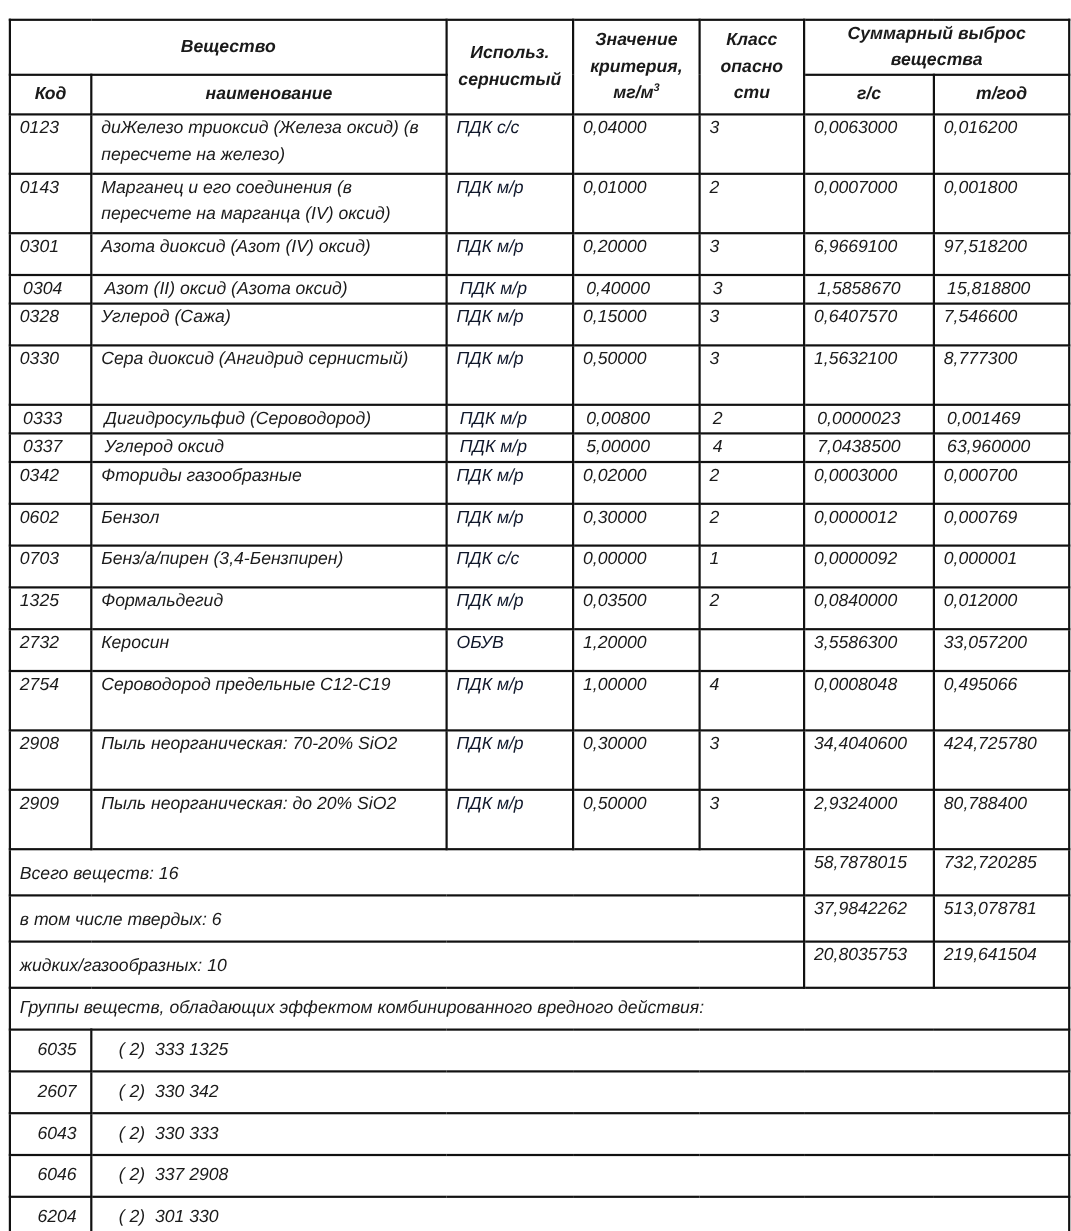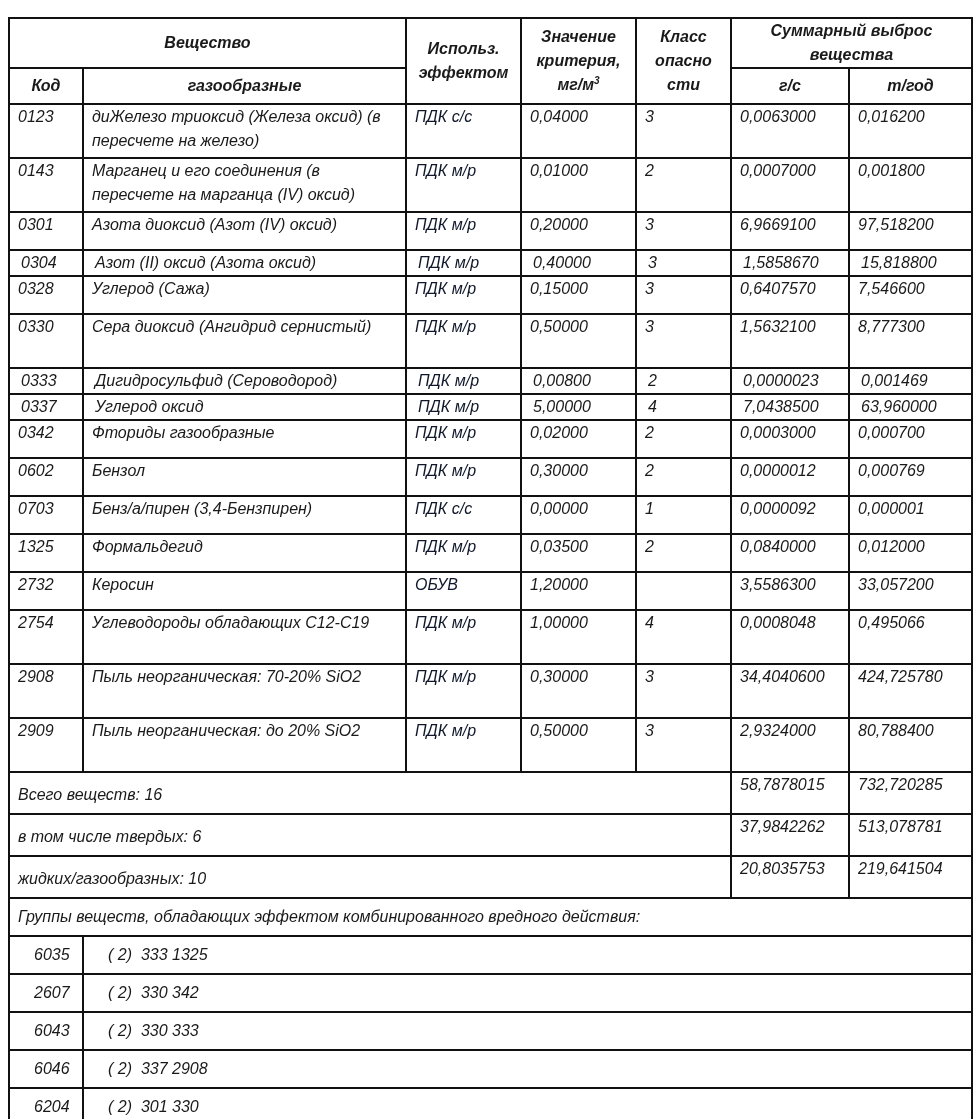--- a/index.html
+++ b/index.html
@@ -63,28 +63,28 @@
     <col style="width:323px">
     <col style="width:115px">
     <col style="width:115px">
     <col style="width:95px">
     <col style="width:118px">
     <col style="width:123px">
   </colgroup>
   <thead>
     <tr>
       <th class="h-top" colspan="2">Вещество</th>
-      <th rowspan="2">Использ. эффектом</th>
+      <th rowspan="2">Использ. сернистый</th>
       <th rowspan="2"><span>Значение критерия, мг/м</span><sup>3</sup></th>
       <th rowspan="2">Класс опасно сти</th>
       <th colspan="2">Суммарный выброс вещества</th>
     </tr>
     <tr>
       <th class="h-sub">Код</th>
-      <th class="h-sub">газообразные</th>
+      <th class="h-sub">наименование</th>
       <th class="h-sub">г/с</th>
       <th class="h-sub">т/год</th>
     </tr>
   </thead>
   <tbody>
     <tr class="r-tall">
       <td class="cell">0123</td>
       <td class="cell">диЖелезо триоксид (Железа оксид) (в пересчете на железо)</td>
       <td class="cell crit">ПДК с/с</td>
       <td class="cell">0,04000</td>
@@ -195,21 +195,21 @@
       <td class="cell">2732</td>
       <td class="cell">Керосин</td>
       <td class="cell crit">ОБУВ</td>
       <td class="cell">1,20000</td>
       <td class="cell"></td>
       <td class="cell">3,5586300</td>
       <td class="cell">33,057200</td>
     </tr>
     <tr class="r-tall">
       <td class="cell">2754</td>
-      <td class="cell">Углеводороды обладающих С12-С19</td>
+      <td class="cell">Сероводород предельные С12-С19</td>
       <td class="cell crit">ПДК м/р</td>
       <td class="cell">1,00000</td>
       <td class="cell">4</td>
       <td class="cell">0,0008048</td>
       <td class="cell">0,495066</td>
     </tr>
     <tr class="r-tall">
       <td class="cell">2908</td>
       <td class="cell">Пыль неорганическая: 70-20% SiO2</td>
       <td class="cell crit">ПДК м/р</td>

